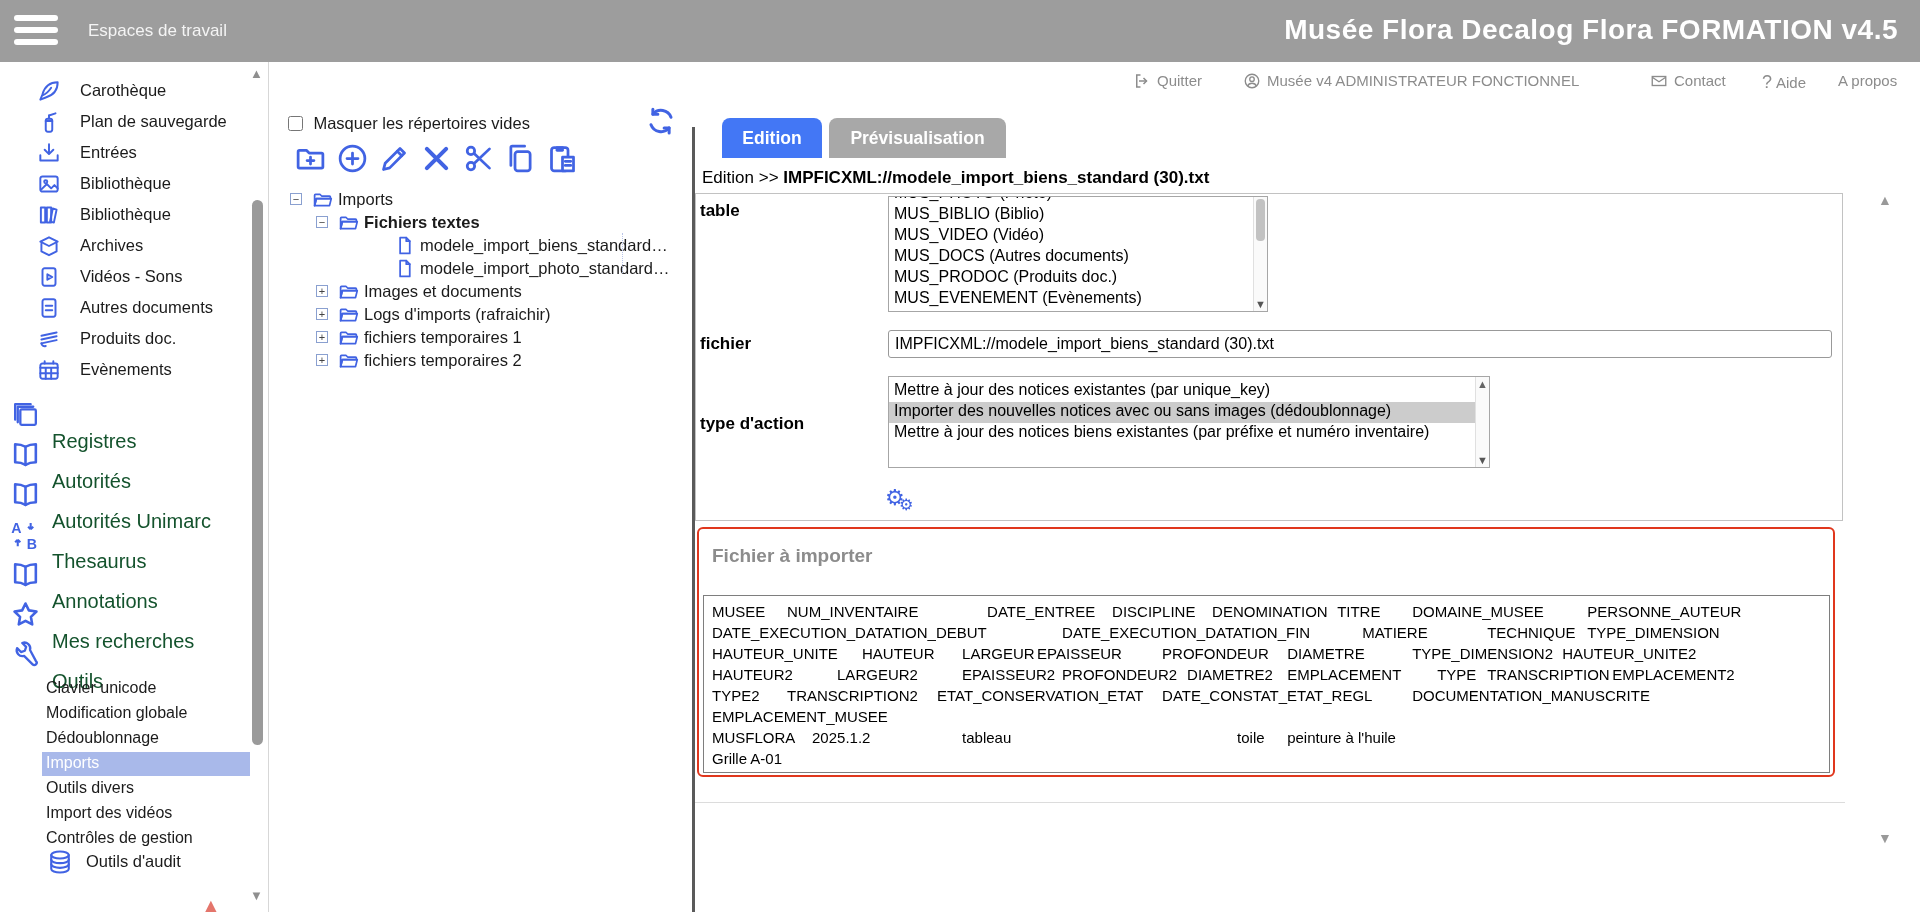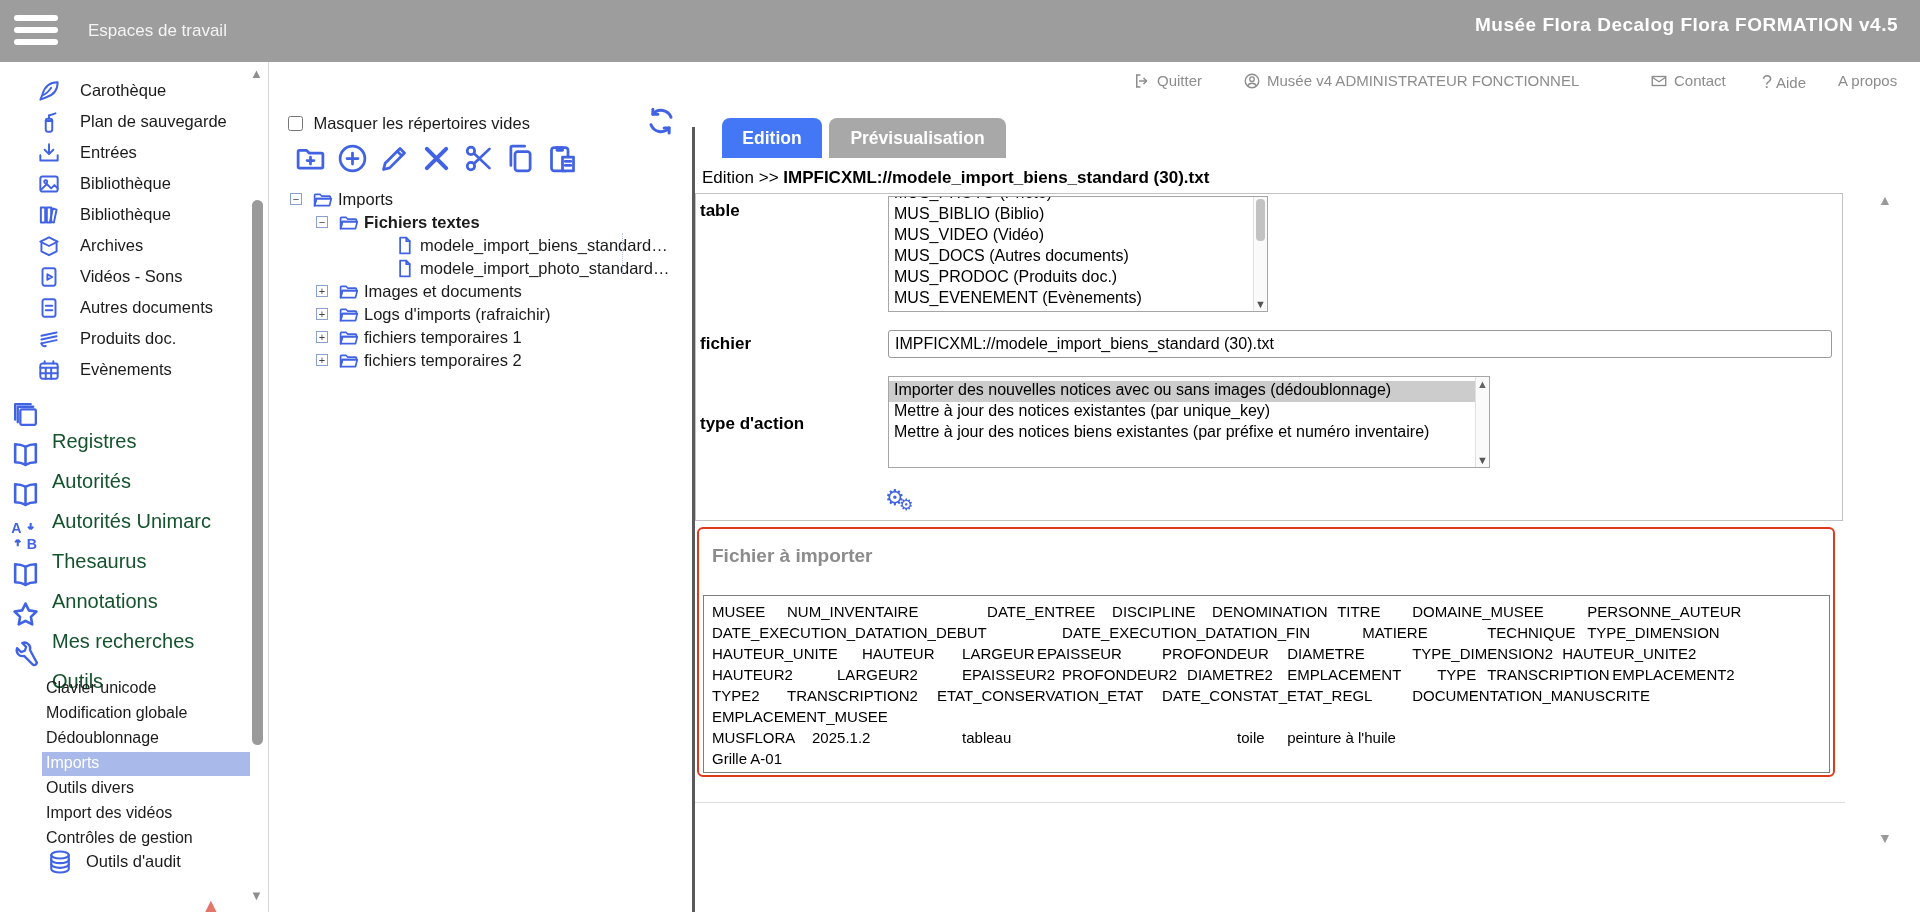--- a/index.html
+++ b/index.html
@@ -5,21 +5,21 @@
   * { margin:0; padding:0; box-sizing:border-box; }
   html,body { width:1920px; height:912px; overflow:hidden; background:#fff;
               font-family:"Liberation Sans","DejaVu Sans",sans-serif; }
   #app { position:relative; width:1920px; height:912px; background:#fff; }
 
   
   .header { position:absolute; left:0; top:0; width:1920px; height:62px; background:#9d9d9d; }
   .burger { position:absolute; left:14px; top:15px; width:44px; height:32px; cursor:pointer; }
   .burger div { width:44px; height:6px; background:#fff; border-radius:3px; margin-bottom:6px; }
   .ws-label { position:absolute; left:88px; top:21px; color:#f4f4f4; font-size:17px; }
-  .app-title { position:absolute; right:22px; top:14px; color:#fff; font-size:19px; font-weight:bold; letter-spacing:.5px; }
+  .app-title { position:absolute; right:22px; top:14px; color:#fff; font-size:28px; font-weight:bold; letter-spacing:.5px; }
 
   
   .sidebar { position:absolute; left:0; top:62px; width:252px; height:850px; background:#fff; }
   .mod-item { position:absolute; left:0; width:250px; height:31px; cursor:pointer; }
   .mod-item .ic { position:absolute; left:36px; top:2px; width:26px; height:26px; color:#4163e3; }
   .mod-item .lb { position:absolute; left:80px; top:5px; font-size:16.5px; color:#1b1b1b; }
   .sec-item { position:absolute; left:0; width:250px; height:40px; cursor:pointer; }
   .sec-item .ic { position:absolute; left:10px; top:4px; width:31px; height:31px; color:#4163e3; }
   .sec-item .lb { position:absolute; left:52px; top:8px; font-size:20px; color:#14532d;margin-top:27px; }
   .tool-item { position:absolute; left:42px; width:208px; height:24px; font-size:16px; color:#1b1b1b;
@@ -484,22 +484,22 @@
         <div class="lb-dn">▼</div>
       </div>
     </div>
 
     <div class="flabel" style="left:5px;top:272px;">fichier</div>
     <input class="txtinput" style="left: 193px; top: 268px; width: 944px;" value="IMPFICXML://modele_import_biens_standard (30).txt">
 
     <div class="flabel" style="left:5px;top:352px;">type d'action</div>
     <div class="listbox" style="left:193px;top:314px;width:602px;height:92px;">
       <div class="rows" id="actionopts" style="top:4px;">
+          <div class="lrow">Mettre à jour des notices existantes (par unique_key)</div>
           <div class="lrow sel">Importer des nouvelles notices avec ou sans images (dédoublonnage)</div>
-          <div class="lrow">Mettre à jour des notices existantes (par unique_key)</div>
           <div class="lrow">Mettre à jour des notices biens existantes (par préfixe et numéro inventaire)</div>
         </div>
       <div class="lb-scroll">
         <div class="lb-up">▲</div>
         <div class="lb-dn">▼</div>
       </div>
     </div>
 
     <div class="flabel" style="left:5px;top:432px;margin-top:44px;">lancer l'action</div>
     <div class="gears" style="left:190px;top:425px;">

